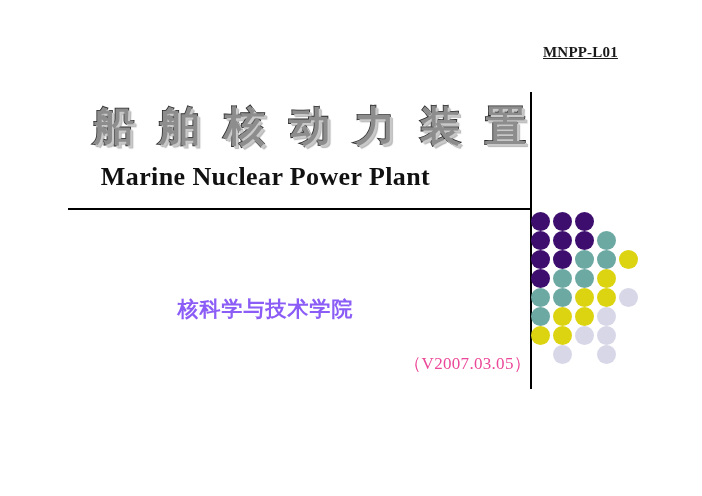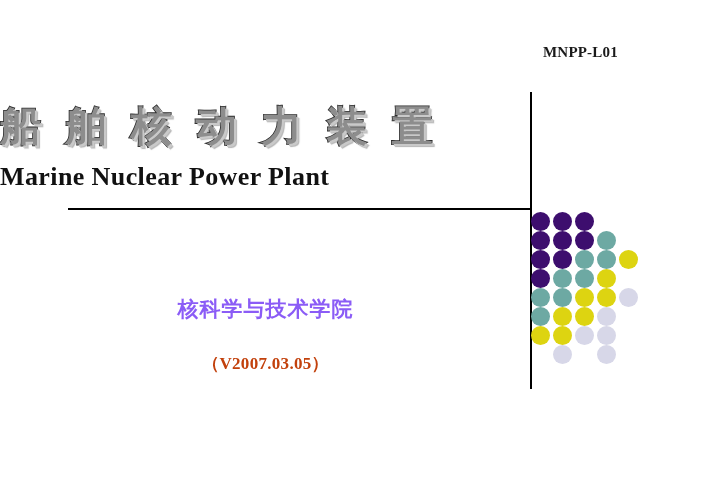--- a/index.html
+++ b/index.html
@@ -23,20 +23,21 @@
   .doc-code {
     position: absolute;
     left: 543px;
     top: 44px;
     font-family: "Liberation Serif", "DejaVu Serif", serif;
     font-weight: bold;
     font-size: 15px;
     letter-spacing: 0.2px;
     color: #1a1a1a;
     white-space: nowrap;
+    text-decoration: underline;
   }
 
   
   .rule-h {
     position: absolute;
     left: 68px;
     top: 208px;
     width: 464px;
     height: 2px;
     background: #000000;
@@ -49,40 +50,41 @@
     height: 297px;
     background: #000000;
   }
 
   
   .title-cn {
     position: absolute;
     left: 0px;
     top: 100px;
     width: 531px;
-    text-align: left;
+    text-align: right;
     font-family: "DejaVu Sans", "Liberation Sans", sans-serif;
     font-weight: bold;
     font-size: 41px;
     line-height: 52px;
     letter-spacing: 5px;
     color: #8d8d8d;
     white-space: nowrap;
     -webkit-text-stroke: 1.6px #2b2b2b;
     paint-order: stroke fill;
     text-shadow:
        2px 2px 0 #c9c9c9,
        3px 3px 1px rgba(120,120,120,0.55);
   }
 
   .title-en {
     position: absolute;
     left: 0px;
     top: 160px;
     width: 531px;
+    text-align: center;
     font-family: "Liberation Serif", "DejaVu Serif", serif;
     font-weight: bold;
     font-size: 26px;
     line-height: 34px;
     letter-spacing: 0.4px;
     color: #111111;
     white-space: nowrap;
   }
 
   
@@ -98,26 +100,26 @@
     letter-spacing: 1px;
     color: #8b5cf6;
     white-space: nowrap;
   }
 
   .version {
     position: absolute;
     left: 0px;
     top: 352px;
     width: 531px;
-    text-align: center;
+    text-align: right;
     font-family: "Liberation Serif", "DejaVu Serif", serif;
-    font-weight: bold;
+    font-weight: normal;
     font-size: 17px;
     letter-spacing: 0.3px;
-    color: #c2410c;
+    color: #ec4899;
     white-space: nowrap;
   }
 
   
   #dot-matrix {
     position: absolute;
     left: 531px;
     top: 212px;
     width: 120px;
     height: 160px;

